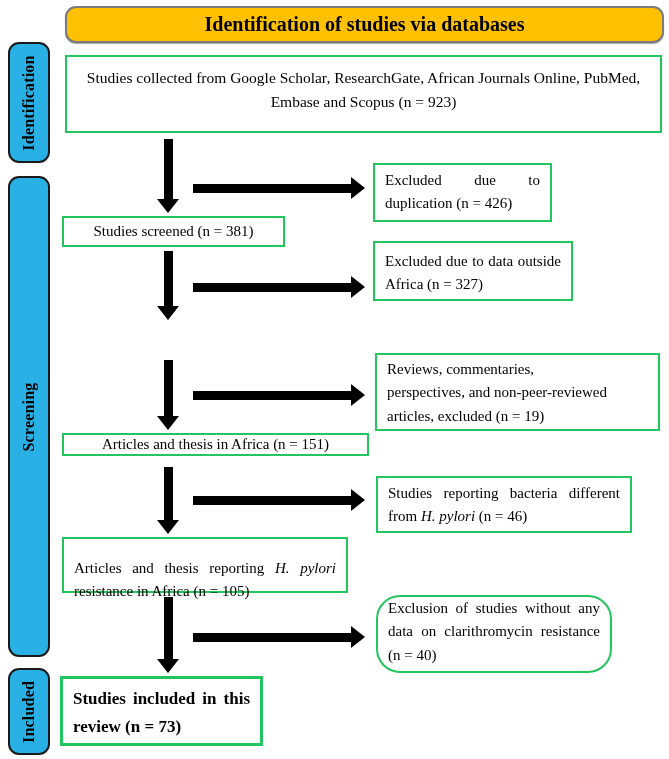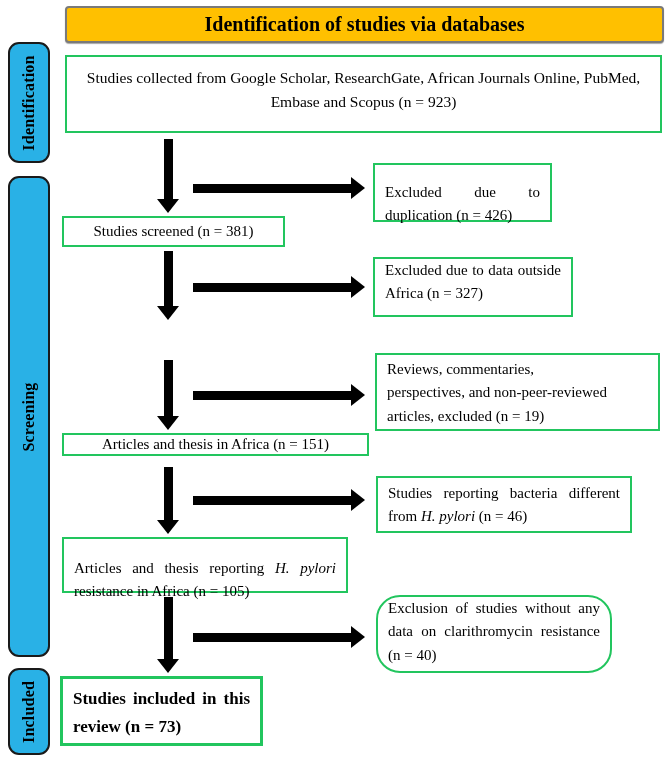--- a/index.html
+++ b/index.html
@@ -5,21 +5,21 @@
   html,body{margin:0;padding:0;background:#fff;}
   .canvas{
     position:relative;width:669px;height:759px;background:#ffffff;
     font-family:"Liberation Serif","DejaVu Serif",serif;color:#000;
     overflow:hidden;
   }
   
   .banner{
     position:absolute;left:65px;top:6px;width:599px;height:37px;
     background:var(--accent-yellow,#ffc000);
-    border:2px solid #7a7a7a;border-radius:4px;
+    border:2px solid #7a7a7a;border-radius:11px;
     display:flex;align-items:center;justify-content:center;
     font-weight:bold;font-size:20px;box-sizing:border-box;
     box-shadow:0 1px 1px rgba(0,0,0,.35);
   }
   
   .phase{
     position:absolute;left:8px;width:42px;
     background:var(--accent-blue,#29b1e6);
     border:2.5px solid #1a1a1a;border-radius:11px;
     display:flex;align-items:center;justify-content:center;
@@ -80,25 +80,25 @@
   </div>
 
   <div class="fbox justify" style="left:62px;top:537px;width:286px;height:56px;padding-top:18px;">
     <span>Articles and thesis reporting </span><span class="it">H. pylori</span><span> resistance in Africa (n = 105)</span>
   </div>
 
   <div class="fbox justify bold" style="left:60px;top:676px;width:203px;height:70px;border-width:3px;font-size:17px;line-height:1.65;padding-top:6px;">
     <span>Studies included in this review (n = 73)</span>
   </div>
 
-  <div class="fbox justify" style="left:373px;top:163px;width:179px;height:59px;padding-top:16px;">
+  <div class="fbox justify" style="left:373px;top:163px;width:179px;height:59px;padding-top:4px;">
     <span>Excluded due to duplication (n = 426)</span>
   </div>
 
-  <div class="fbox justify" style="left:373px;top:257px;width:200px;height:60px;padding-top:0;">
+  <div class="fbox justify" style="left:373px;top:241px;width:200px;height:60px;padding-top:7px;">
     <span>Excluded due to data outside Africa (n = 327)</span>
   </div>
 
   <div class="fbox" style="left:375px;top:353px;width:285px;height:78px;padding-top:3px;">
     <div>Reviews, commentaries,</div>
     <div>perspectives, and non-peer-reviewed</div>
     <div>articles, excluded (n = 19)</div>
   </div>
 
   <div class="fbox justify" style="left:376px;top:476px;width:256px;height:57px;padding-top:4px;">

